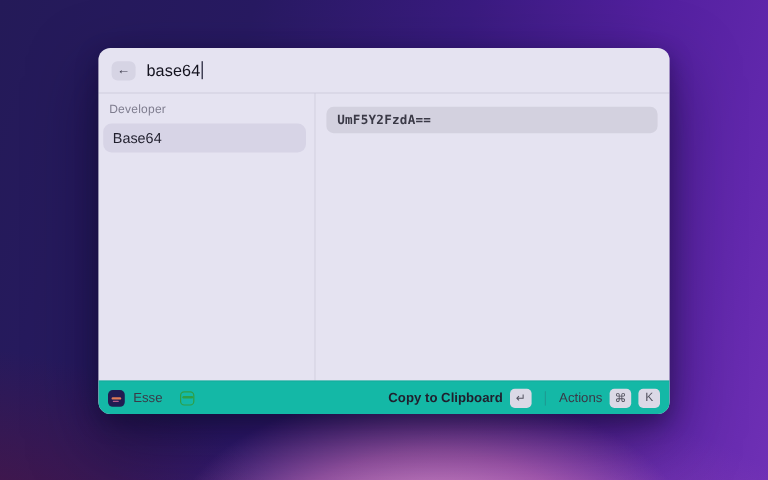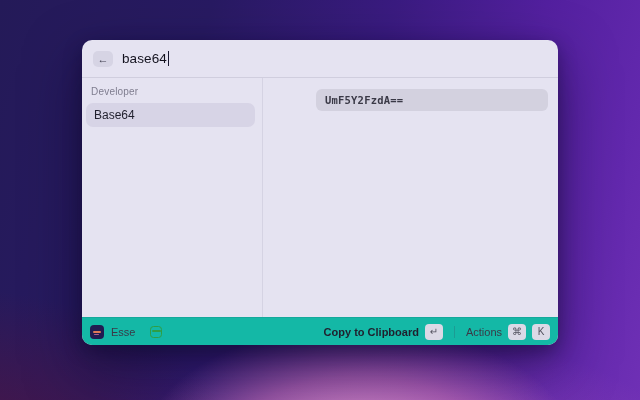--- a/index.html
+++ b/index.html
@@ -60,21 +60,21 @@
     height: 24px; border-radius: 7px; display: flex; align-items: center;
     padding: 0 8px; font-size: 12px; color: #201f2d; cursor: default;
   }
   .list-item.selected { background: #d7d4e6; }
 
   .detail { flex: 1 1 auto; padding: 11px 10px 0 9px; box-sizing: border-box; }
   .result-box {
     height: 22px; box-sizing: border-box; border-radius: 6px; background: #d3d1df;
     display: flex; align-items: center; padding: 0 9px;
     font-family: "DejaVu Sans Mono", monospace; font-size: 10.5px;
-    font-weight: 700; color: #3a3946; letter-spacing: 0.2px; margin-left: 44px;
+    font-weight: 700; color: #3a3946; letter-spacing: 0.2px;
   }
 
   
   .footer {
     height: 27px; flex: 0 0 27px; background: #14b8a6;
     border-top: 1px solid rgba(28,27,60,0.09);
     display: flex; align-items: center; padding: 0 8px; gap: 7px;
   }
   .app-icon {
     width: 14px; height: 14px; border-radius: 4px; background: #211c52;

